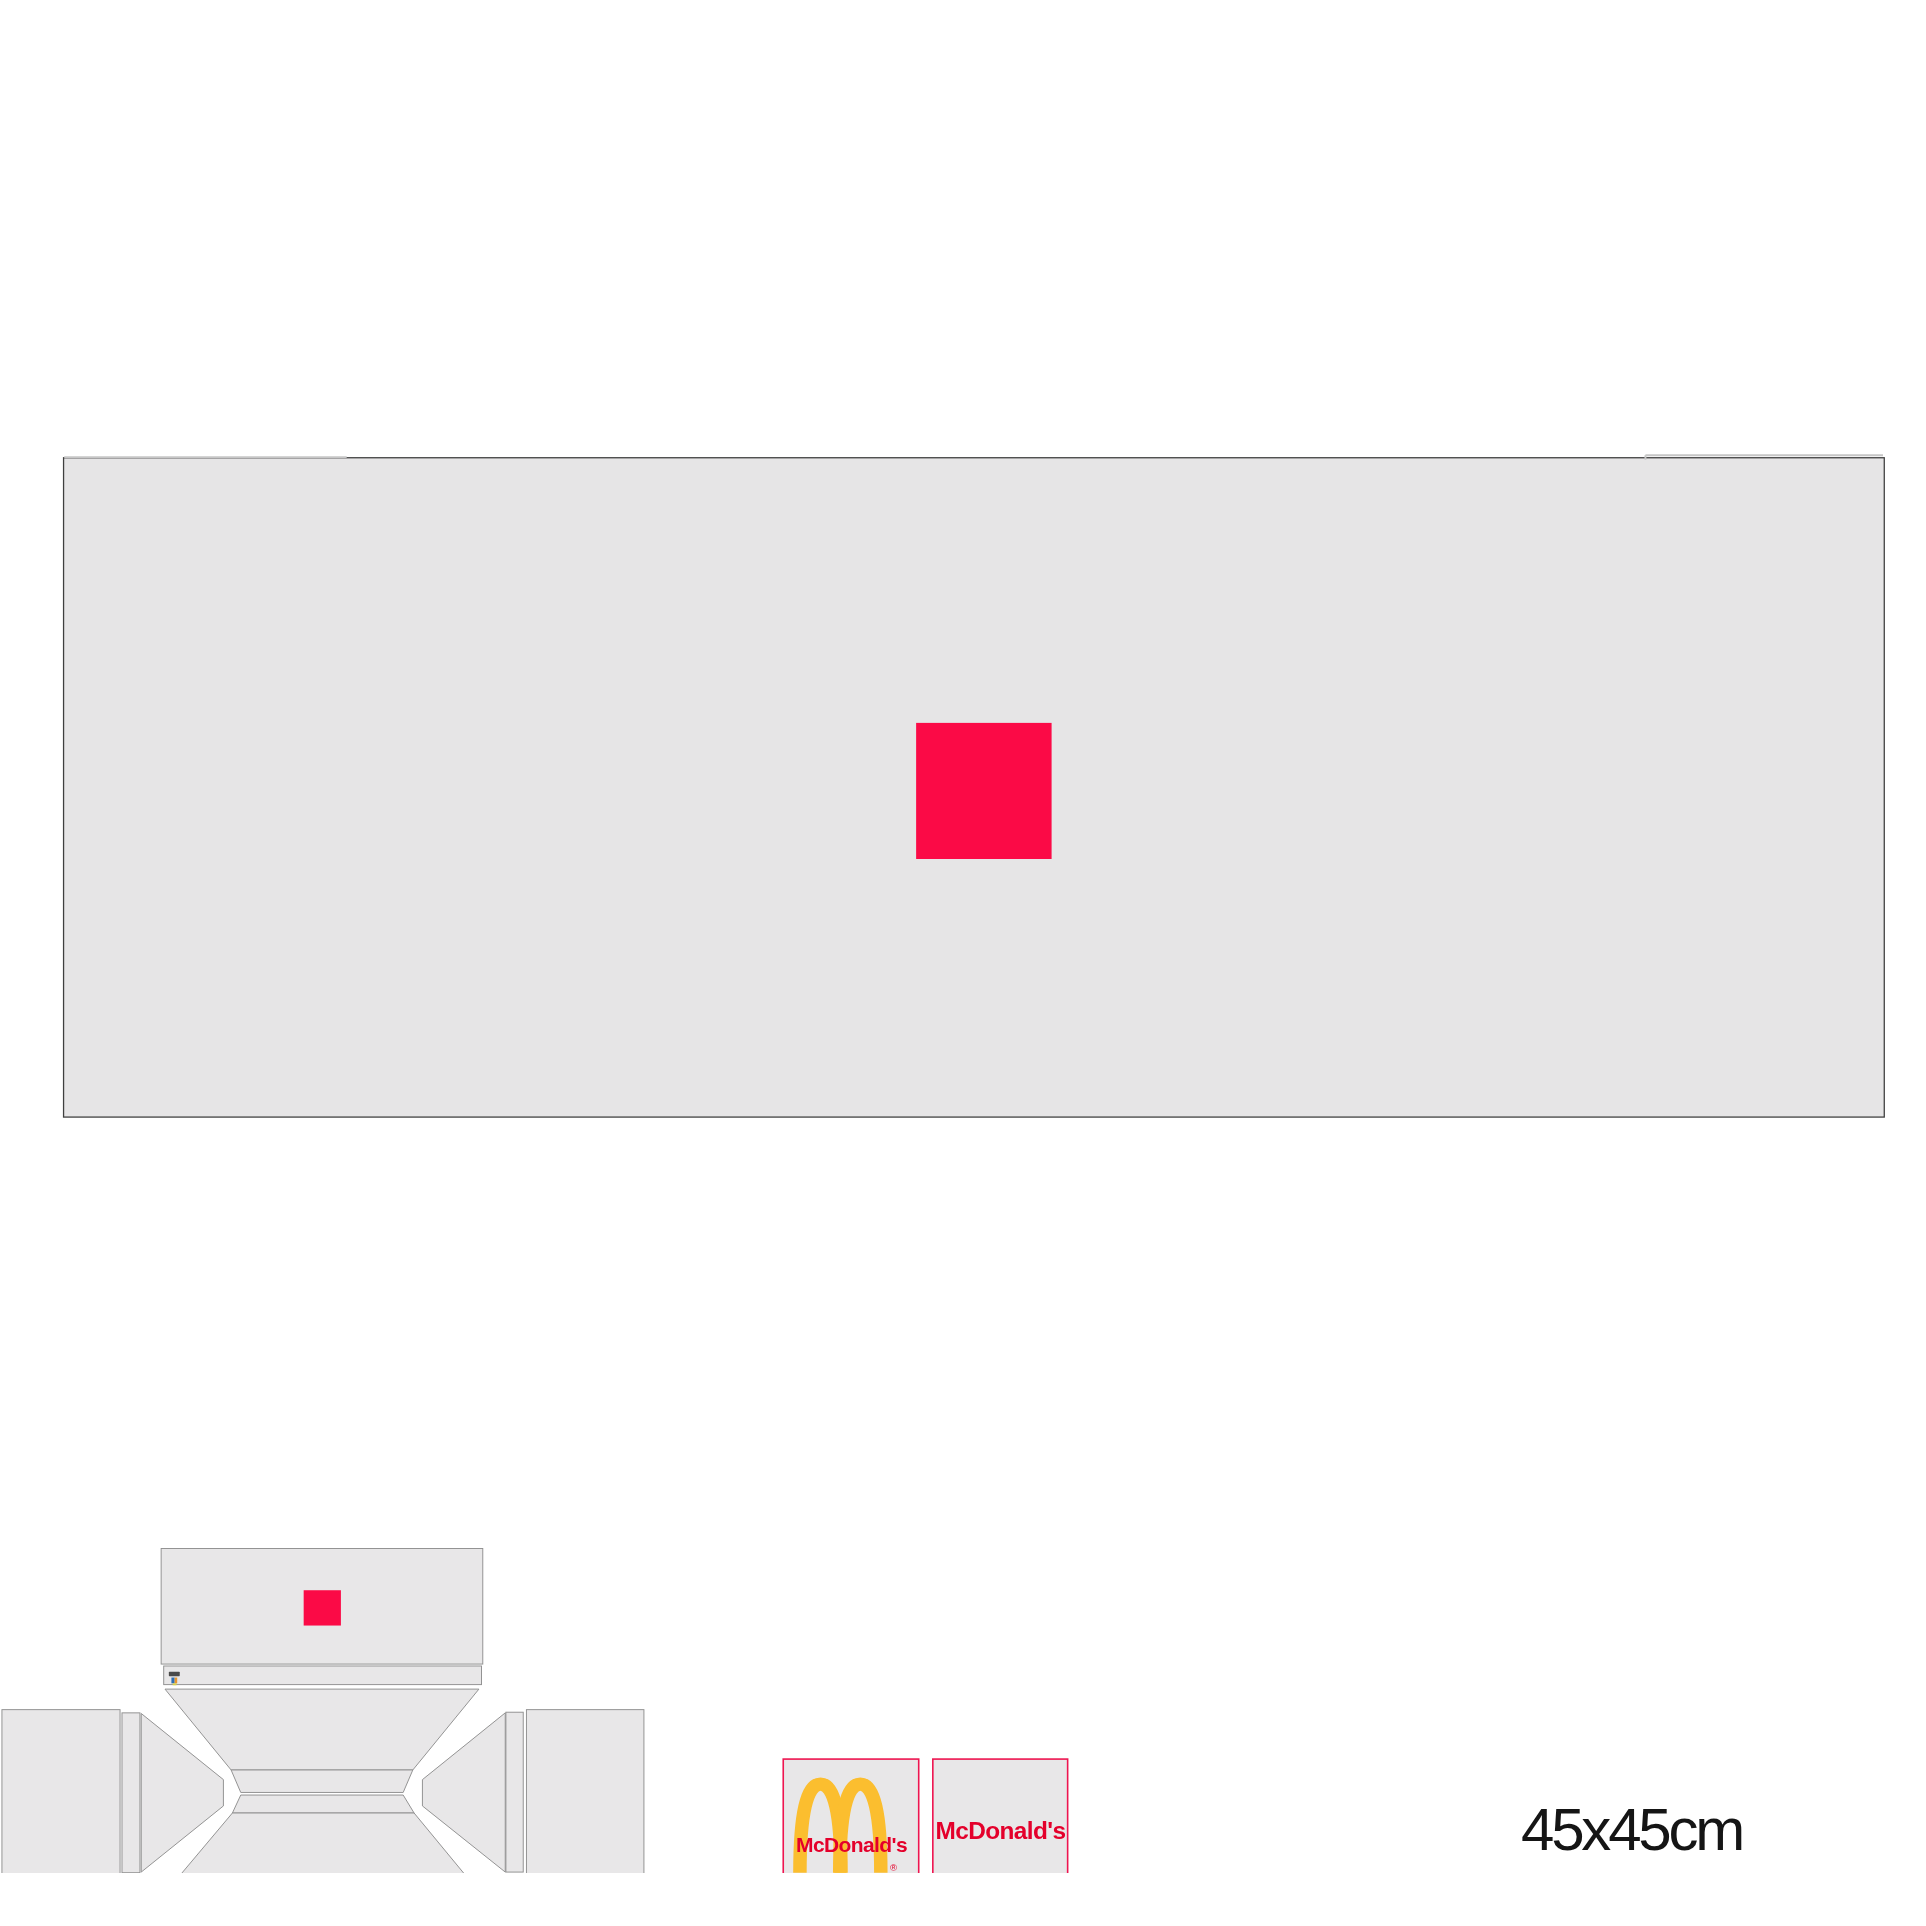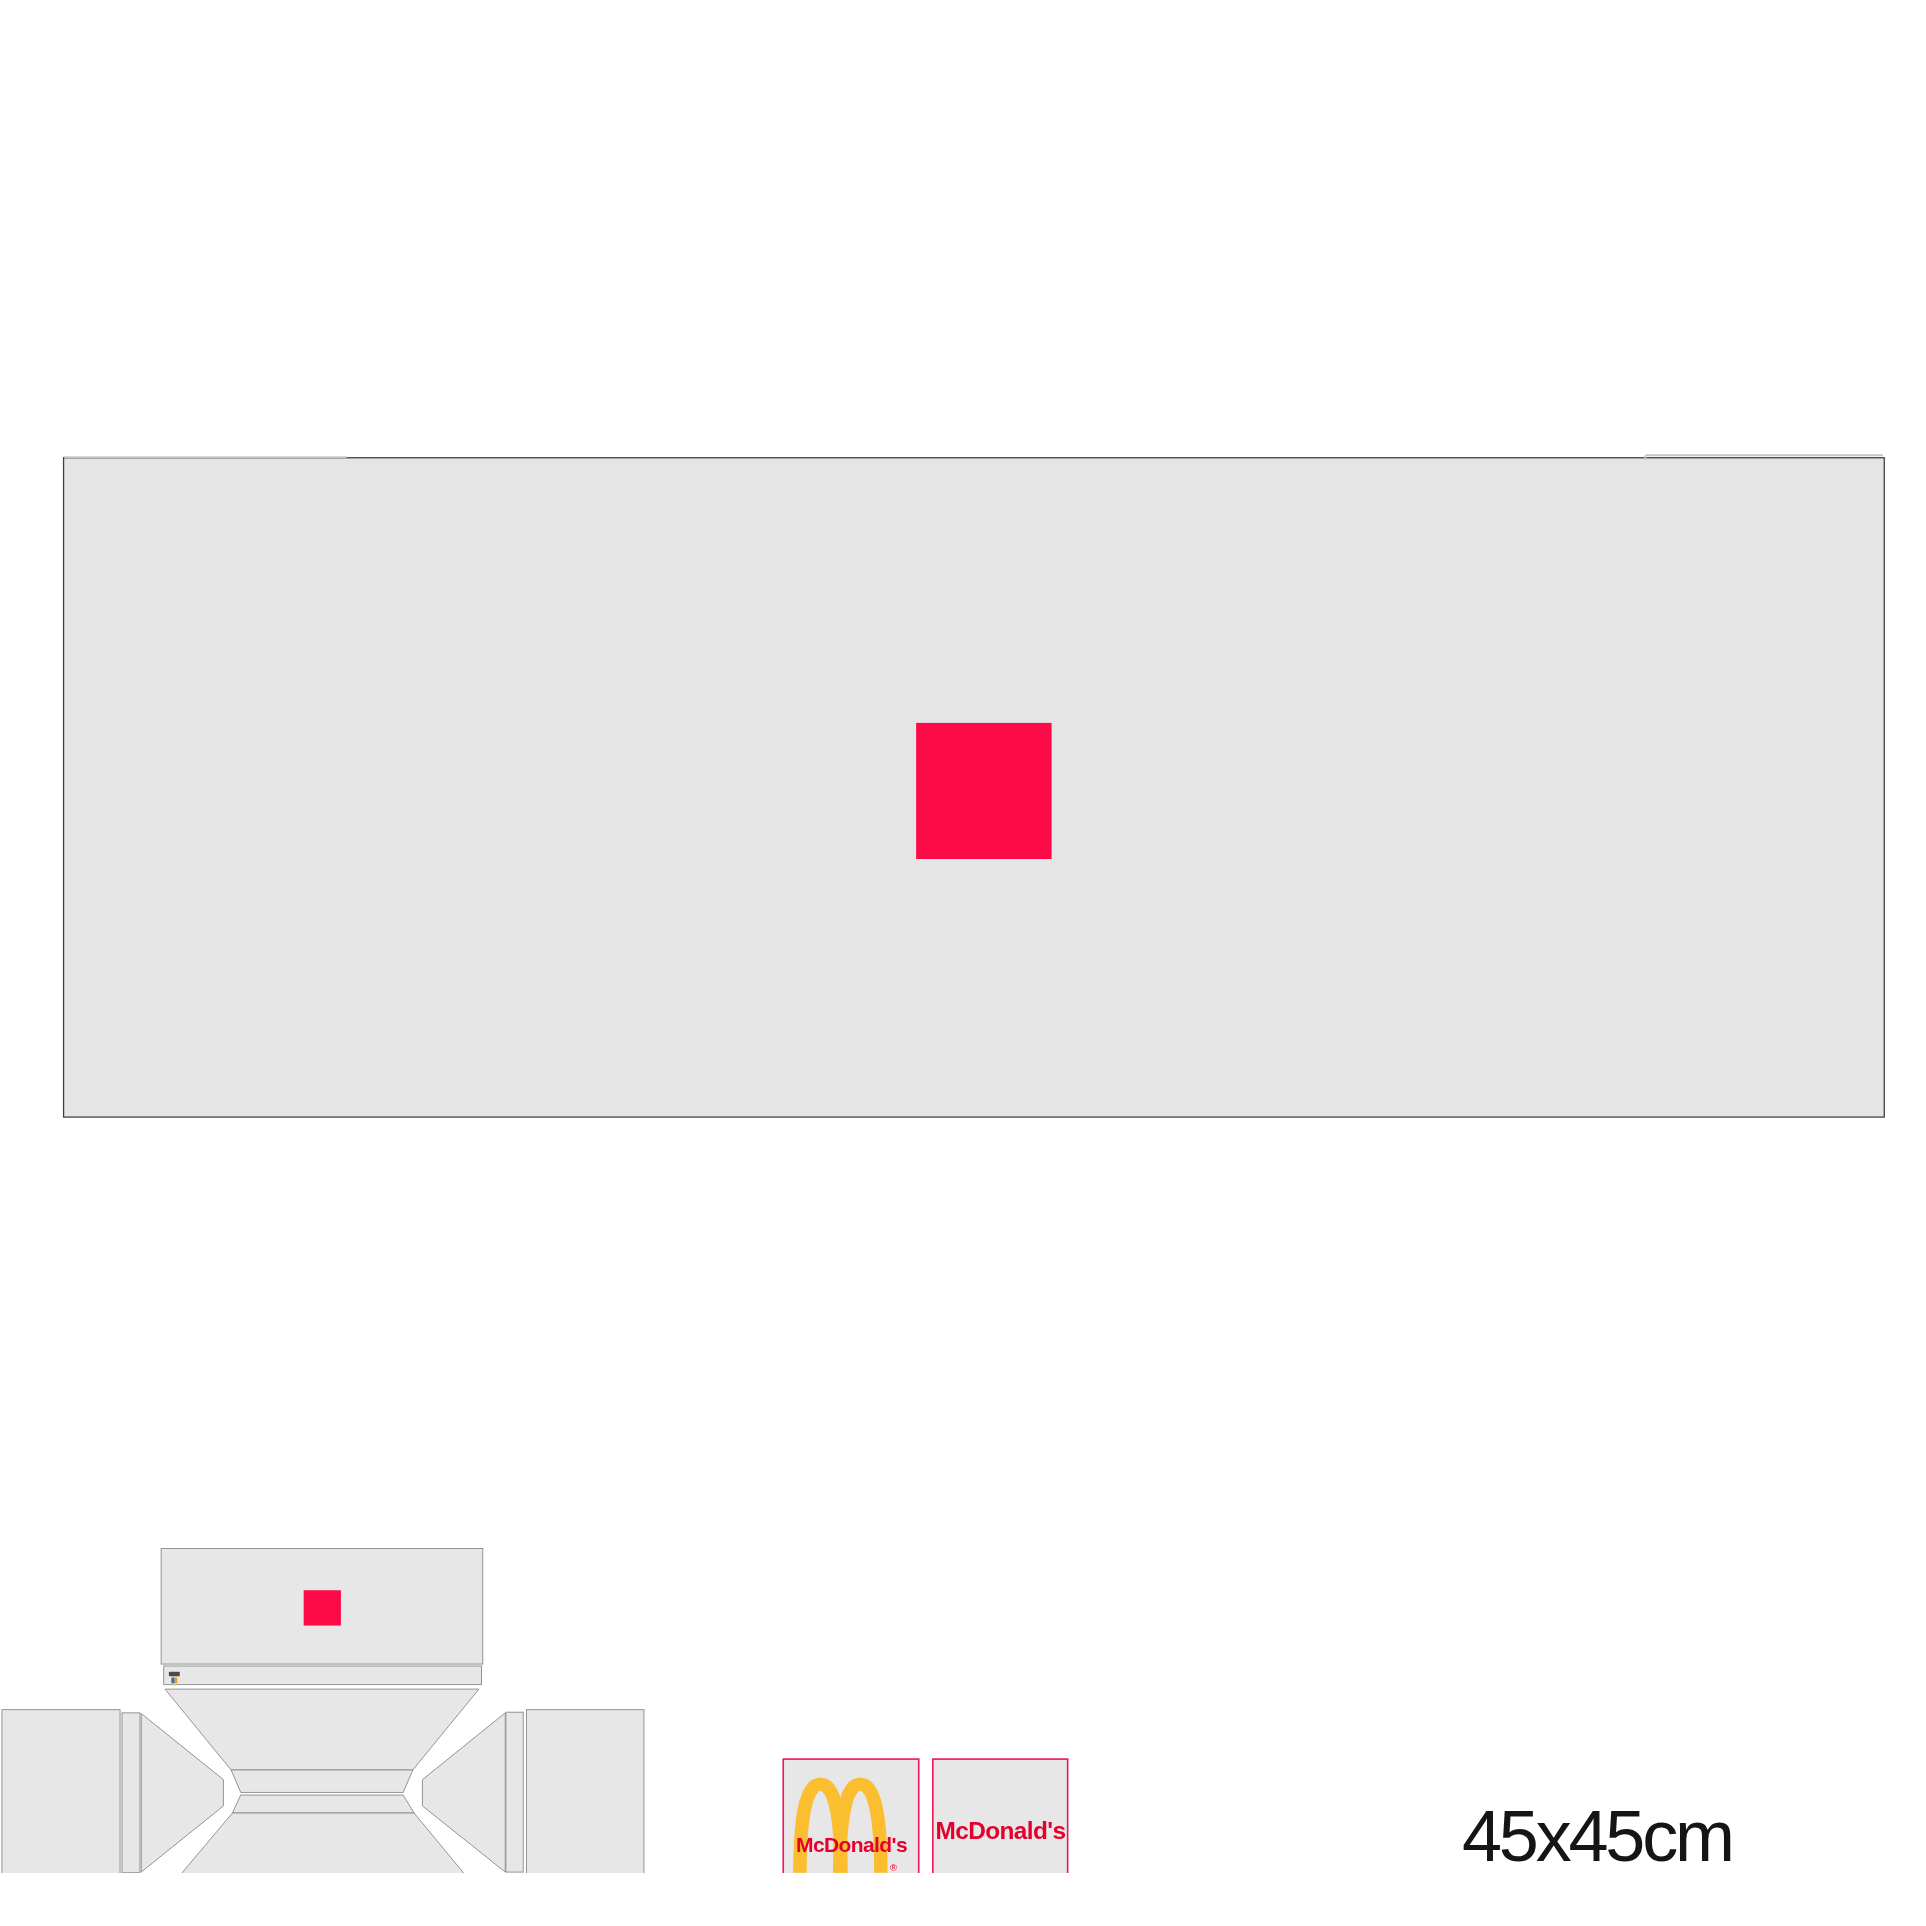--- a/index.html
+++ b/index.html
@@ -39,22 +39,22 @@
     left: 890px; top: 1863px;
     font-size: 9.6px; color: var(--mcdonalds-red);
   }
   .brand-right {
     left: 933px; top: 1819px; width: 135px;
     text-align: center;
     font-size: 24.4px; font-weight: bold; letter-spacing: -0.6px;
     color: var(--mcdonalds-red);
   }
   .size-label {
-    left: 1462px; top: 1800px;
-    font-size: 72px; letter-spacing: -3.2px;
+    left: 1521px; top: 1800px;
+    font-size: 60px; letter-spacing: -3.2px;
     color: var(--text-color);
   }
 </style>
 </head>
 <body>
 
 <div id="canvas">
 
   <svg width="1926" height="1926" viewBox="0 0 3000 3000">
 

